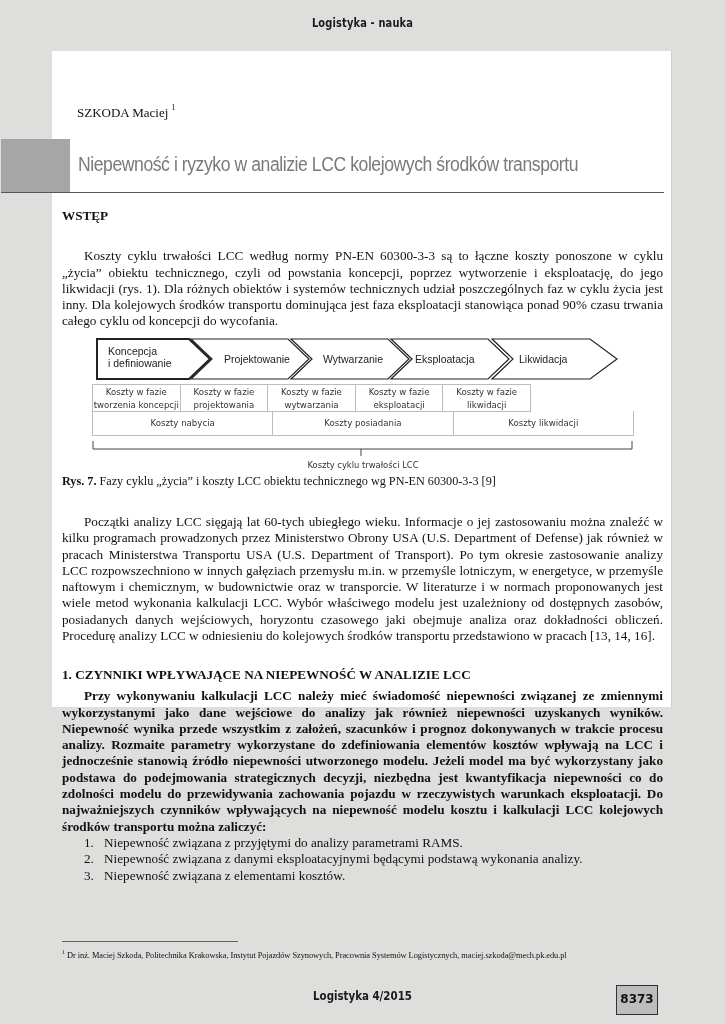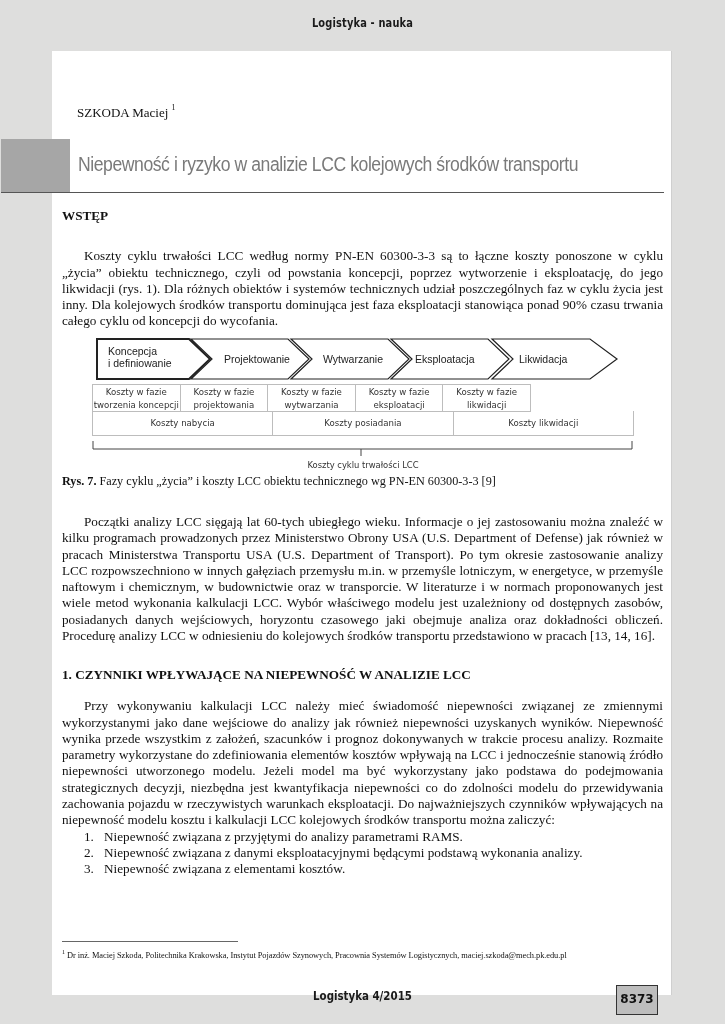--- a/index.html
+++ b/index.html
@@ -5,21 +5,21 @@
   * { box-sizing: border-box; margin: 0; padding: 0; }
   html, body { width: 725px; height: 1024px; background: #dededd; overflow: hidden; }
   body { position: relative; font-family: "Liberation Serif", serif; color: #111; }
 
   .running-head {
     position: absolute; top: 16px; left: 0; width: 725px; text-align: center;
     font-family: "DejaVu Sans", sans-serif; font-weight: bold; font-size: 12px;
     letter-spacing: 0.2px; color: #1a1a1a; transform: scaleX(0.82);
   }
   .page {
-    position: absolute; left: 52px; top: 51px; width: 620px; height: 944px;
+    position: absolute; left: 52px; top: 51px; width: 620px; height: 656px;
     background: #ffffff; border-right: 1px solid #cfcfcf;
   }
   .author {
     position: absolute; left: 25px; top: 54px; font-size: 13px;
   }
   .author sup { font-size: 8px; position: relative; top: -2px; }
   .title-square {
     position: absolute; left: 1px; top: 139px; width: 69px; height: 54px; background: #a6a6a6;
   }
   .title-text {
@@ -146,21 +146,21 @@
   <b>Rys. 7.</b>
   <span>Fazy cyklu „życia” i koszty LCC obiektu technicznego wg PN-EN 60300-3-3 [9]</span>
 </div>
 
 <div class="content para" style="top:514px;">
   <p>Początki analizy LCC sięgają lat 60-tych ubiegłego wieku. Informacje o jej zastosowaniu można znaleźć w kilku programach prowadzonych przez Ministerstwo Obrony USA (U.S. Department of Defense) jak również w pracach Ministerstwa Transportu USA (U.S. Department of Transport). Po tym okresie zastosowanie analizy LCC rozpowszechniono w innych gałęziach przemysłu m.in. w przemyśle lotniczym, w energetyce, w przemyśle naftowym i chemicznym, w budownictwie oraz w transporcie. W literaturze i w normach proponowanych jest wiele metod wykonania kalkulacji LCC. Wybór właściwego modelu jest uzależniony od dostępnych zasobów, posiadanych danych wejściowych, horyzontu czasowego jaki obejmuje analiza oraz dokładności obliczeń. Procedurę analizy LCC w odniesieniu do kolejowych środków transportu przedstawiono w pracach  [13, 14, 16].</p>
 </div>
 
 <div class="content" style="top:667px;">
   <div class="h-sec">1. CZYNNIKI WPŁYWAJĄCE NA NIEPEWNOŚĆ W ANALIZIE LCC</div>
-  <div class="para" style="margin-top:15px;">
+  <div class="para" style="margin-top:5px;font-weight:bold;">
     <p>Przy wykonywaniu kalkulacji LCC należy mieć świadomość niepewności związanej ze zmiennymi wykorzystanymi jako dane wejściowe do analizy jak również niepewności uzyskanych wyników. Niepewność wynika przede wszystkim z założeń, szacunków i prognoz dokonywanych w trakcie procesu analizy. Rozmaite parametry wykorzystane do zdefiniowania elementów kosztów wpływają na LCC i jednocześnie stanowią źródło niepewności utworzonego modelu. Jeżeli model ma być wykorzystany jako podstawa do podejmowania strategicznych decyzji, niezbędna jest kwantyfikacja niepewności co do zdolności modelu do przewidywania zachowania pojazdu w rzeczywistych warunkach eksploatacji. Do najważniejszych czynników wpływających na niepewność modelu kosztu i kalkulacji LCC kolejowych środków transportu można zaliczyć:</p>
   </div>
   <ol class="factors">
     <li><span class="num">1.</span><span>Niepewność związana z przyjętymi do analizy parametrami RAMS.</span></li>
     <li><span class="num">2.</span><span>Niepewność związana z danymi eksploatacyjnymi będącymi podstawą wykonania analizy.</span></li>
     <li><span class="num">3.</span><span>Niepewność związana z elementami kosztów.</span></li>
   </ol>
 </div>
 
 <div class="fn-rule"></div>

